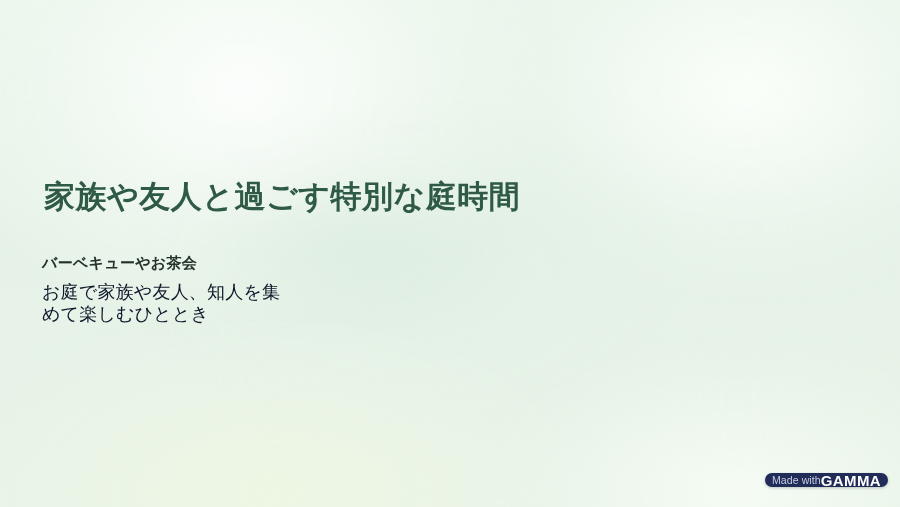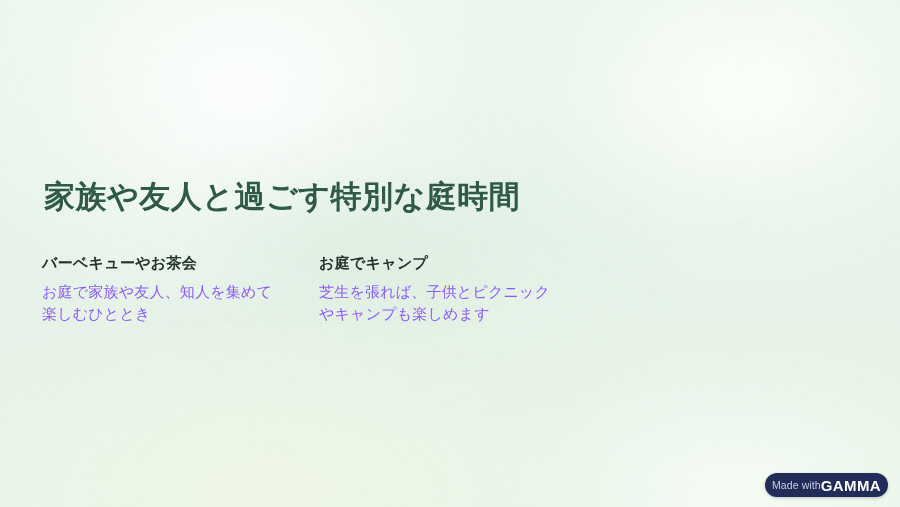--- a/index.html
+++ b/index.html
@@ -119,50 +119,49 @@
     color: #2f5a45;
     white-space: nowrap;
   }
 
   .columns {
     position: absolute;
     left: 42px;
     top: 252px;
     width: 816px;
     display: flex;
-    gap: 32px;
   }
 
   .column {
     width: 245px;
     flex: 0 0 245px;
   }
 
   .col-heading {
     font-size: 15px;
     line-height: 21px;
     font-weight: bold;
     color: #24322b;
     letter-spacing: 0.3px;
     margin-bottom: 8px;
   }
 
   .col-body {
-    font-size: 15px;
+    font-size: 18px;
     line-height: 22px;
-    color: #8b5cf6;
+    color: #0f172a;
     letter-spacing: 0.2px;
   }
 
   .gamma-badge {
     position: absolute;
     left: 765px;
     top: 473px;
     width: 123px;
-    height: 24px;
+    height: 14px;
     border-radius: 12px;
     background: #212c59;
     display: flex;
     align-items: center;
     justify-content: center;
     gap: 0;
     box-shadow: 0 1px 3px rgba(20,30,60,0.25);
     text-decoration: none;
   }
   .gamma-made {
@@ -197,24 +196,20 @@
     <h1 class="slide-title">家族や友人と過ごす特別な庭時間</h1>
 
     <div class="columns">
 
       <div class="column">
         <div class="col-heading">バーベキューやお茶会</div>
         <div class="col-body">お庭で家族や友人、知人を集めて楽しむひととき</div>
       </div>
 
 
-      <div class="column">
-        <div class="col-heading">お庭でキャンプ</div>
-        <div class="col-body">芝生を張れば、子供とピクニックやキャンプも楽しめます</div>
-      </div>
 
     </div>
 
     <a class="gamma-badge" href="#">
       <span class="gamma-made">Made with</span>
       <span class="gamma-word">GAMMA</span>
     </a>
 
   </div>
 </div>

